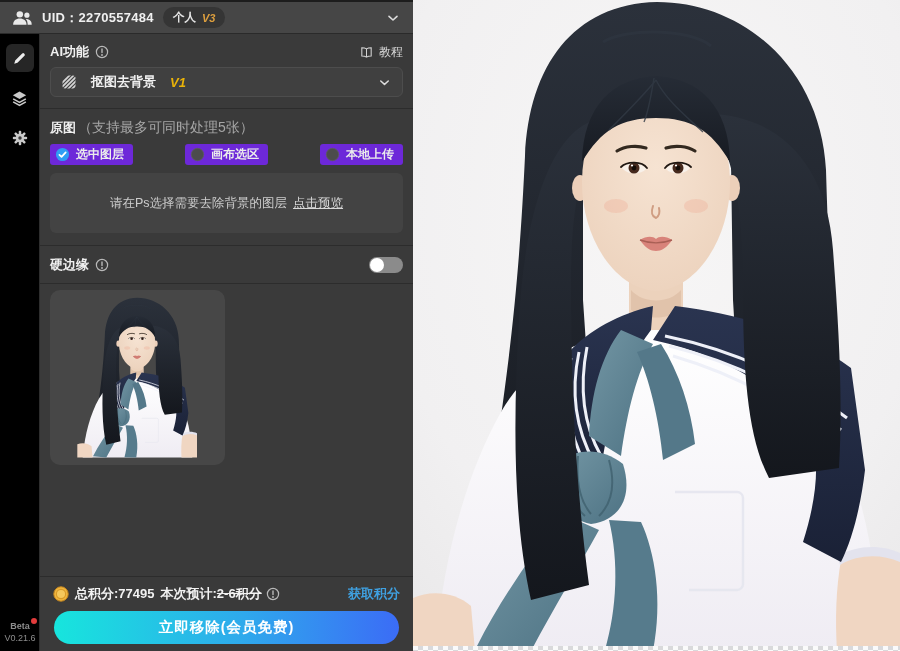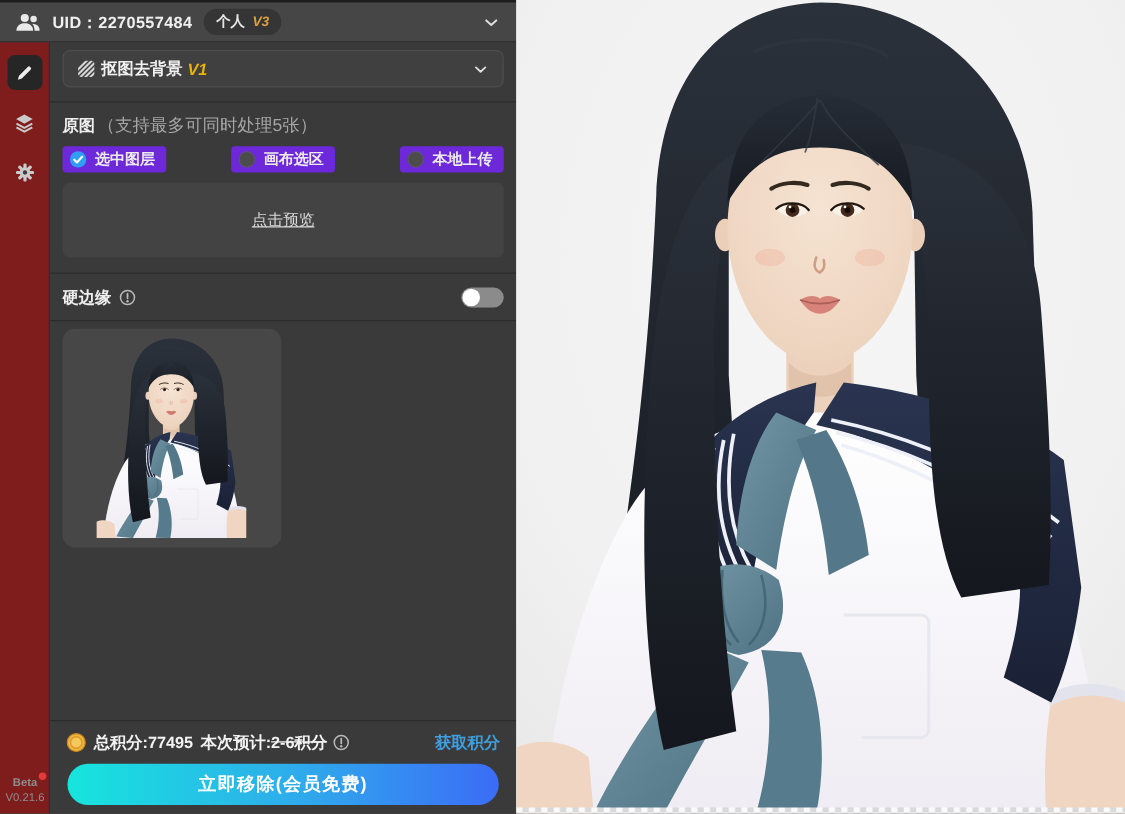--- a/index.html
+++ b/index.html
@@ -9,40 +9,40 @@
   
   .topbar { height:34px; background:#464646; border-top:2px solid #1d1d1d; border-bottom:1px solid #2a2a2a;
             display:flex; align-items:center; padding:0 12px; gap:9px; flex:0 0 auto; }
   .uid-text { color:#f0f0f0; font-size:13px; font-weight:bold; letter-spacing:.3px; white-space:nowrap; }
   .plan-badge { background:#353535; border-radius:11px; padding:3px 10px; display:flex; align-items:center; gap:6px; }
   .plan-badge .plan { color:#e6e6e6; font-size:11.5px; font-weight:bold; }
   .plan-badge .ver { color:#dd9f3e; font-size:11px; font-weight:bold; font-style:italic; }
   .spacer { flex:1; }
   
   .main-row { flex:1; display:flex; min-height:0; }
-  .rail { width:40px; background:#7f1d1d; border-right:1px solid #2e2e2e; display:flex; flex-direction:column;
+  .rail { width:40px; background:#000000; border-right:1px solid #2e2e2e; display:flex; flex-direction:column;
           align-items:center; padding-top:10px; position:relative; flex:0 0 auto; }
   .rail-btn { width:28px; height:28px; border-radius:6px; display:flex; align-items:center; justify-content:center; }
   .rail-btn.active { background:#262626; }
   .rail-btn + .rail-btn { margin-top:12px; }
   .beta-box { position:absolute; bottom:7px; left:-3px; width:46px; text-align:center; color:#8d8d8d; font-size:9px; line-height:12px; }
   .beta-line { position:relative; display:inline-block; font-weight:bold; }
   .beta-dot { position:absolute; right:-7px; top:-2px; width:6px; height:6px; border-radius:50%; background:#e23b3b; }
   
   .content { flex:1; background:#3a3a3a; display:flex; flex-direction:column; padding:0 10px; min-height:0; }
   .divider { height:1px; background:#2c2c2c; margin:0 -10px; flex:0 0 auto; }
   .row { display:flex; align-items:center; flex:0 0 auto; }
   .sec-title { color:#efefef; font-size:13px; font-weight:bold; }
   .hint { color:#a6a6a6; font-size:14px; margin-left:2px; }
   .icon { display:inline-flex; align-items:center; justify-content:center; }
   .ml6{margin-left:6px;} .ml4{margin-left:4px;}
   .ai-header { margin-top:9px; height:18px; }
   .tutorial { display:flex; align-items:center; gap:5px; color:#d8d8d8; font-size:12px; cursor:pointer; }
   .dropdown { margin-top:6px; height:30px; background:#404040; border:1px solid #4d4d4d; border-radius:6px;
-              display:flex; align-items:center; padding:0 10px; gap:4px; cursor:pointer; }
+              display:flex; align-items:center; padding:0 10px; gap:14px; cursor:pointer; }
   .dropdown .label { color:#f0f0f0; font-size:13px; font-weight:bold; }
   .dropdown .fver { color:#eab308; font-size:13px; font-style:italic; font-weight:bold; }
   .src-header { margin-top:10px; height:18px; }
   .radio-row { margin-top:7px; height:21px; justify-content:space-between; }
   .radio-pill { background:#6d28d9; border-radius:3px; height:21px; display:flex; align-items:center; gap:6px;
                 padding:0 9px 0 5px; cursor:pointer; }
   .radio-pill .rlabel { color:#ececec; font-size:12px; font-weight:bold; }
   .empty-box { margin-top:8px; height:60px; background:#434343; border-radius:6px; display:flex;
                align-items:center; justify-content:center; gap:6px; }
   .empty-box .etext { color:#cdcdcd; font-size:12.5px; }
@@ -252,20 +252,40 @@
           </span>
         </div>
         <div class="beta-box">
           <span class="beta-line"><span>Beta</span><span class="beta-dot"></span></span><br>
           <span>V0.21.6</span>
         </div>
       </div>
 
       <div class="content">
 
+        <div class="row ai-header">
+          <span class="sec-title">AI功能</span>
+          <span class="icon ml6">
+            <svg width="14" height="14" viewBox="0 0 14 14">
+                <circle cx="7" cy="7" r="5.6" fill="none" stroke="#b9b9b9" stroke-width="1.2"></circle>
+                <line x1="7" y1="3.9" x2="7" y2="7.6" stroke="#b9b9b9" stroke-width="1.4" stroke-linecap="round"></line>
+                <circle cx="7" cy="10" r=".95" fill="#b9b9b9"></circle>
+              </svg>
+          </span>
+          <span class="spacer"></span>
+          <span class="tutorial">
+            <span class="icon">
+              <svg width="15" height="15" viewBox="0 0 24 24" fill="none" stroke="#d4d4d4" stroke-width="1.7">
+                  <path d="M12,6.2 C10,4.8 7.5,4.3 4.5,4.3 L4.5,17.6 C7.5,17.6 10,18.1 12,19.5 C14,18.1 16.5,17.6 19.5,17.6 L19.5,4.3 C16.5,4.3 14,4.8 12,6.2 Z"></path>
+                  <line x1="12" y1="6.4" x2="12" y2="19.2"></line>
+                </svg>
+            </span>
+            <span>教程</span>
+          </span>
+        </div>
 
         <div class="dropdown">
           <span class="icon">
             <svg width="16" height="16" viewBox="0 0 16 16">
               <defs>
                   <clipPath id="hclip">
                     <rect x="1.5" y="1.5" width="13" height="13" rx="2.5"></rect>
                   </clipPath>
                 </defs>
               <g clip-path="url(#hclip)" stroke="#d6d6d6" stroke-width="1.7">
@@ -316,20 +336,21 @@
             <span class="icon">
               <svg width="15" height="15" viewBox="0 0 16 16">
                   <circle cx="8" cy="8" r="6.6" fill="#4c4c4c" stroke="#5d5d5d" stroke-width=".8"></circle>
                 </svg>
             </span>
             <span class="rlabel">本地上传</span>
           </span>
         </div>
 
         <div class="empty-box">
+          <span class="etext">请在Ps选择需要去除背景的图层</span>
           <span class="elink">点击预览</span>
         </div>
 
         <div class="divider hr2"></div>
 
         <div class="row hard-row">
           <span class="sec-title">硬边缘</span>
           <span class="icon ml6">
             <svg width="14" height="14" viewBox="0 0 14 14">
                 <circle cx="7" cy="7" r="5.6" fill="none" stroke="#b9b9b9" stroke-width="1.2"></circle>

